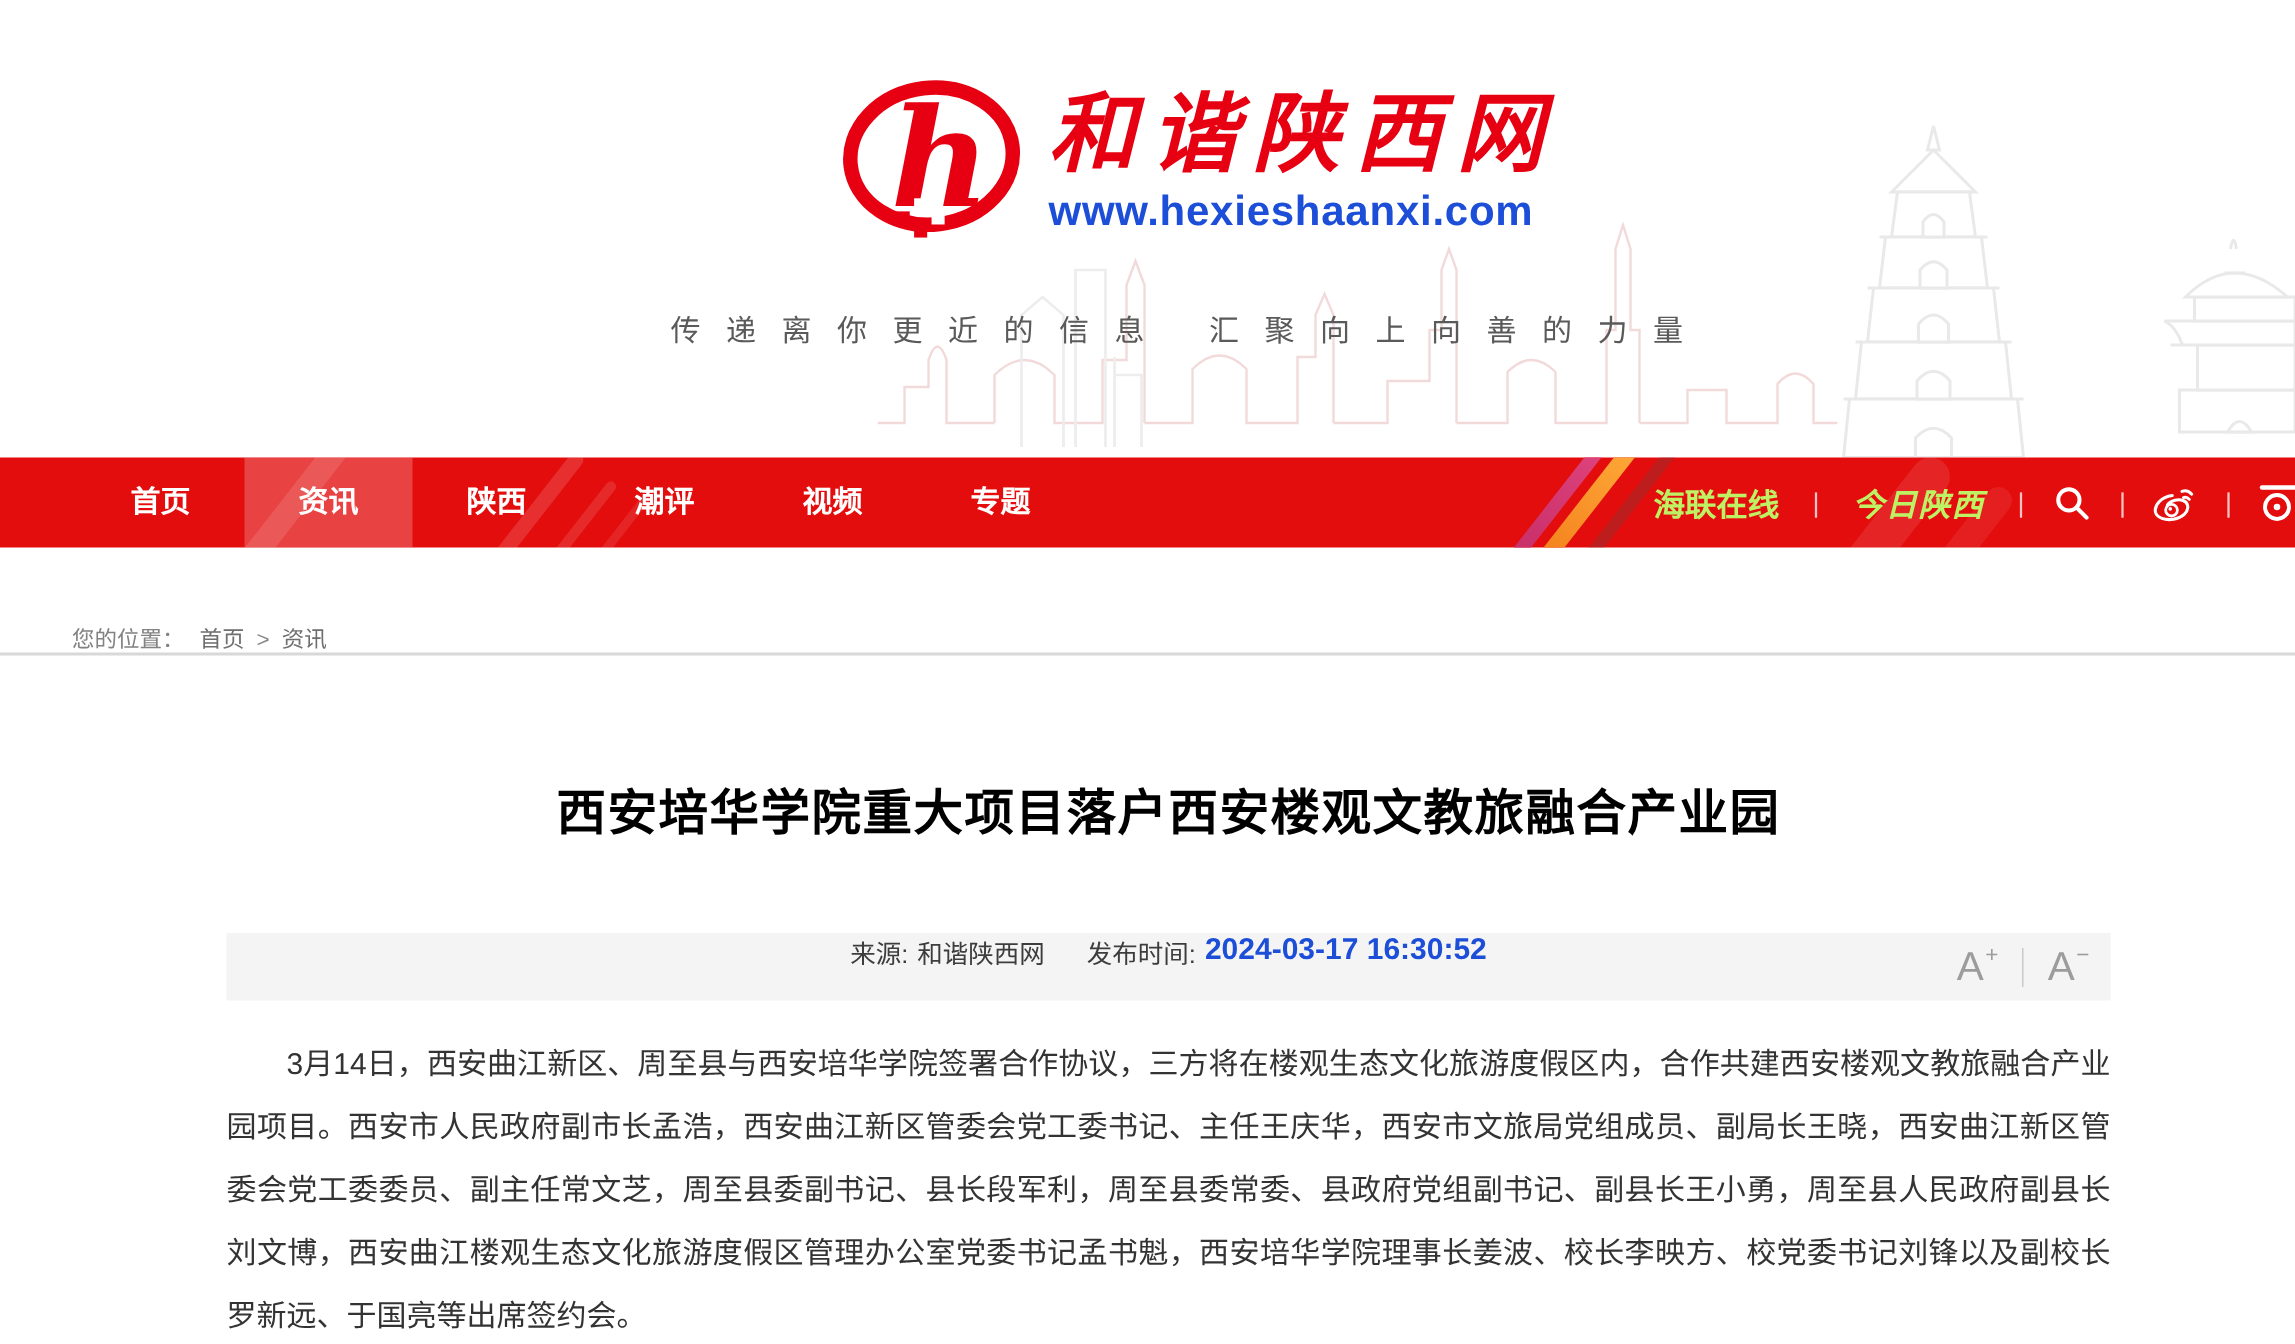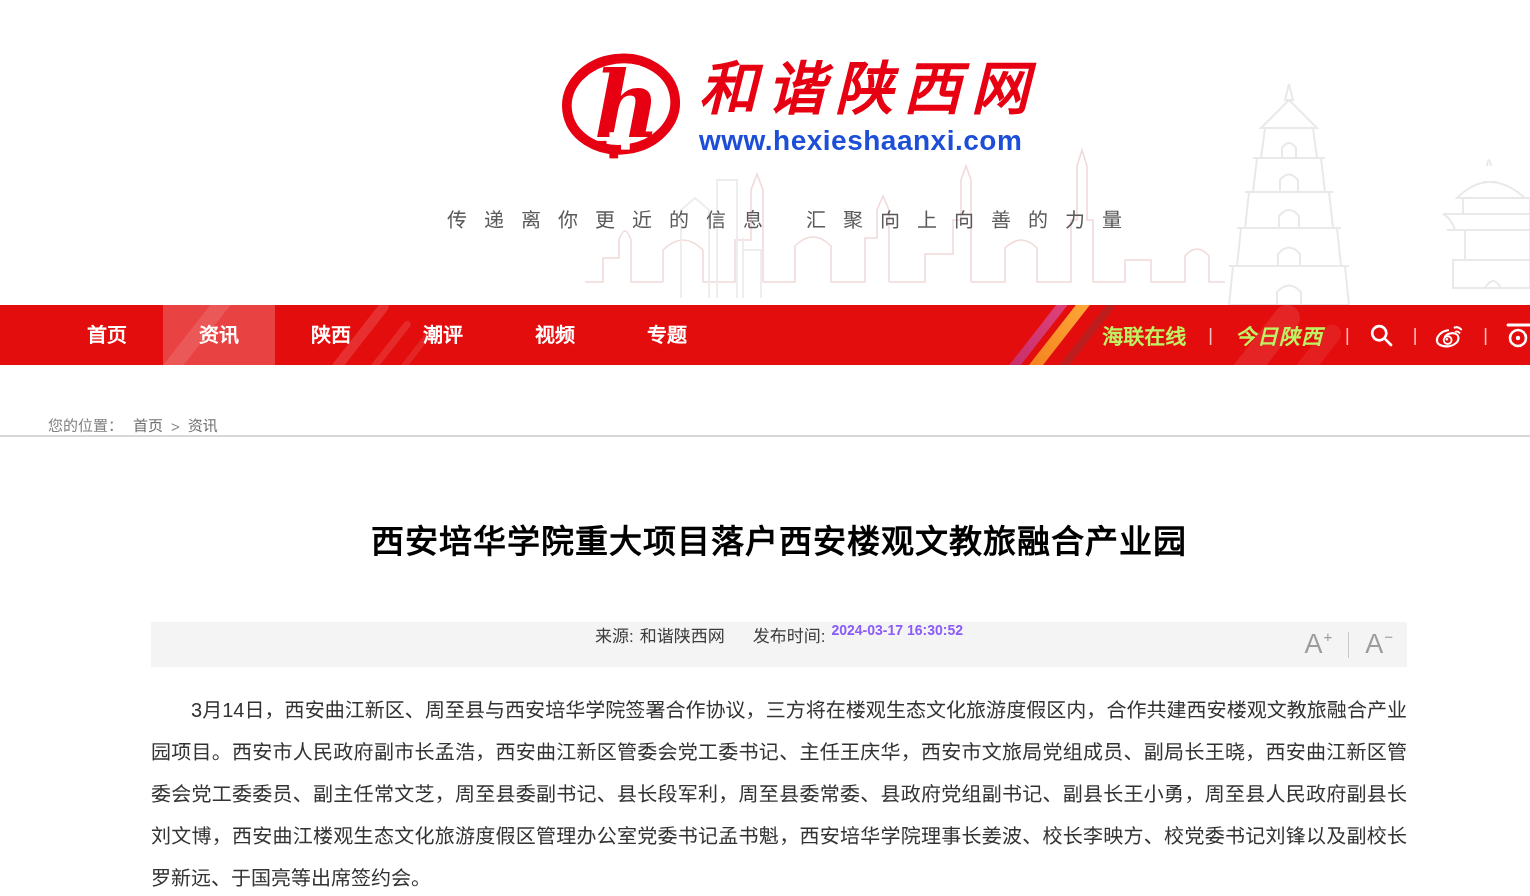--- a/index.html
+++ b/index.html
@@ -79,21 +79,21 @@
     font-size: 33px; line-height: 42px; font-weight: bold; color: #000000;
     letter-spacing: 1px;
   }
   .meta-bar {
     margin-top: 59px; height: 45px; background: #f4f4f4; position: relative;
     display: flex; align-items: flex-start; justify-content: center;
     font-size: 17px; color: #3d3d3d;
   }
   .meta-bar .m-label { margin-right: 6px; }
   .meta-bar .m-source { margin-right: 28px; }
-  .meta-bar .m-time { font-weight: bold; font-size: 14px; color: #8b5cf6; }
+  .meta-bar .m-time { font-weight: bold; font-size: 20px; color: #1d4ed8; }
   .font-controls {
     position: absolute; right: 14px; top: 0; height: 45px;
     display: flex; align-items: center; color: #9c9c9c;
   }
   .font-btn { font-size: 27px; color: #9c9c9c; cursor: pointer; line-height: 1; display: inline-flex; align-items: flex-start; }
   .font-btn .sign { font-size: 15px; margin-top: -2px; margin-left: 1px; }
   .fc-sep { width: 1px; height: 26px; background: #c9c9c9; margin: 0 16px; }
 
   .article-body {
     margin-top: 22px;

